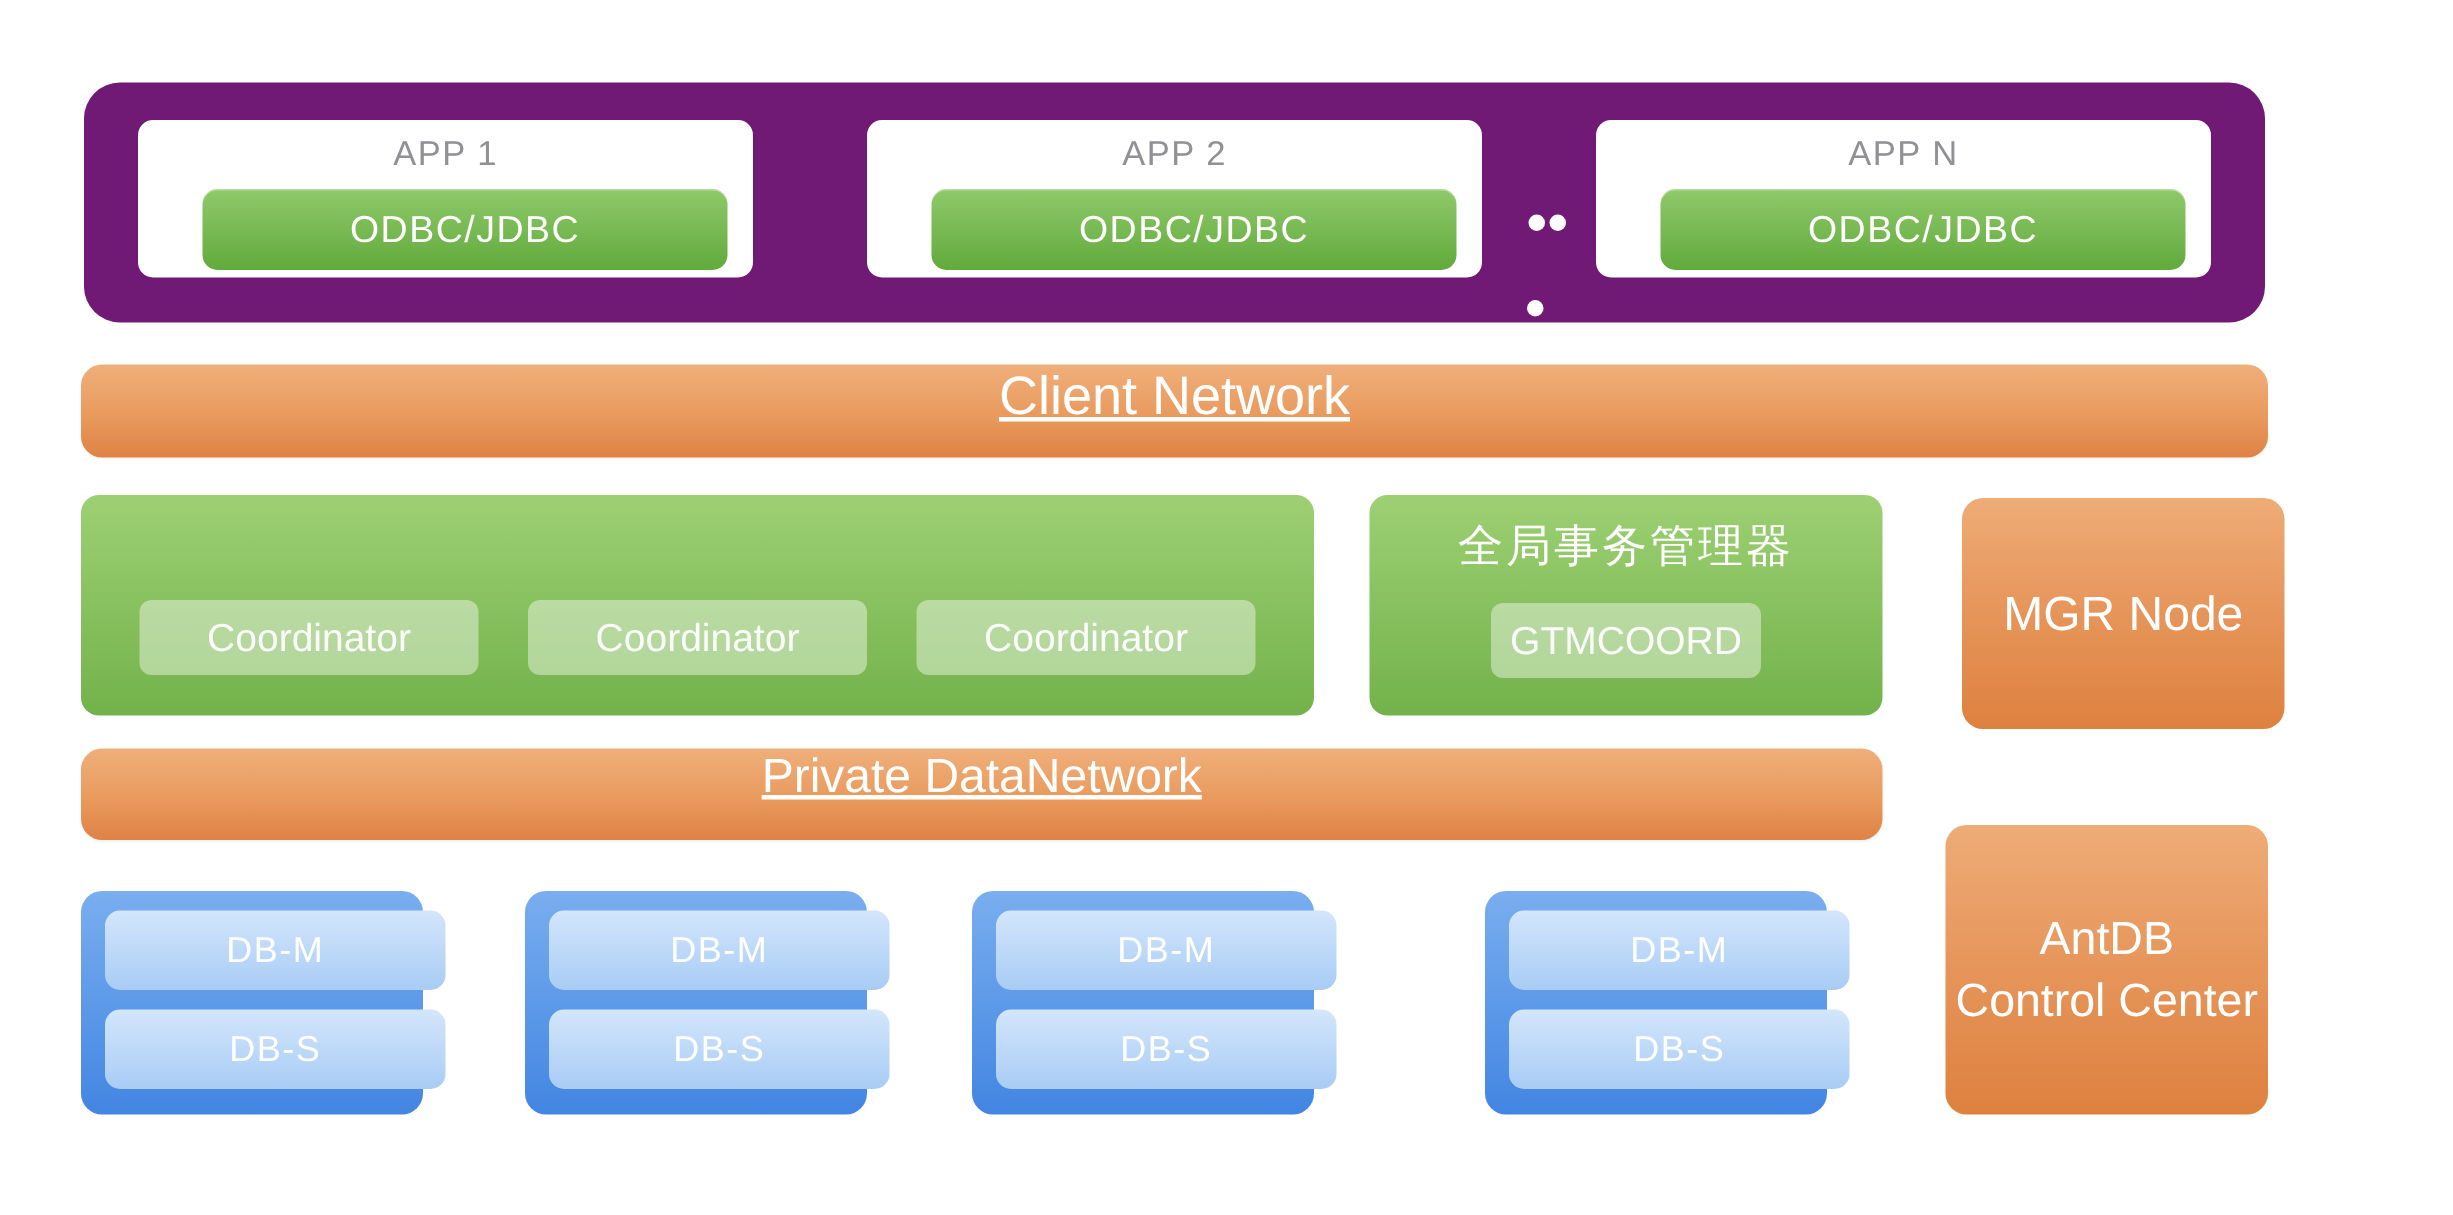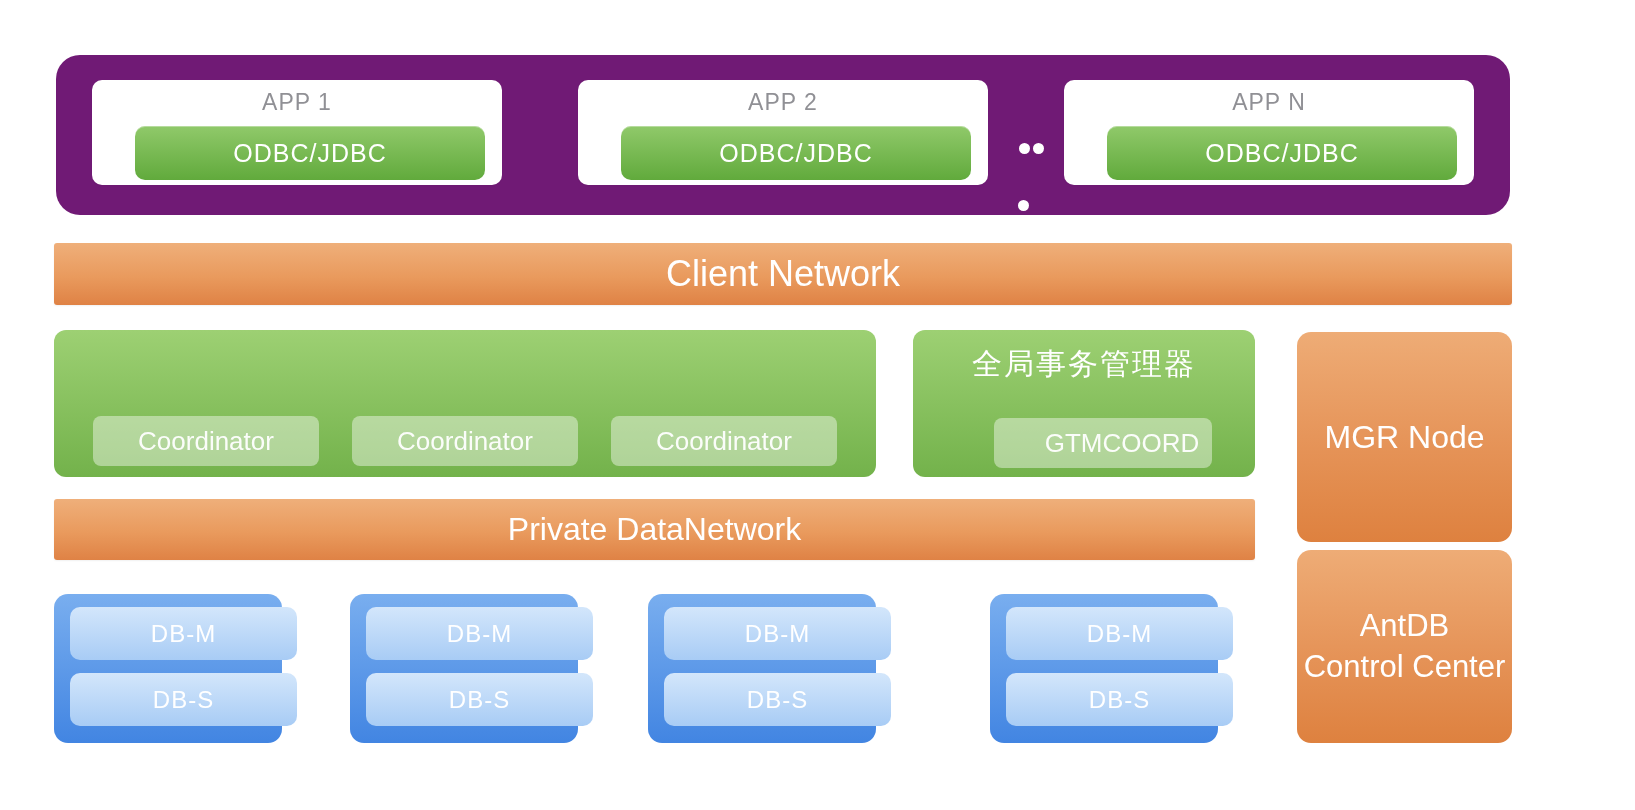--- a/index.html
+++ b/index.html
@@ -37,56 +37,57 @@
   }
   .dot{
     position:absolute;width:11px;height:11px;border-radius:50%;
     background:#ffffff;
   }
   .dot.d1{left:1019px;top:143px}
   .dot.d2{left:1033px;top:143px}
   .dot.d3{left:1018px;top:200px}
   
   .net-bar{
-    position:absolute;border-radius:3px;
+    position:absolute;border-radius:14px;
     background:linear-gradient(180deg,#efaf7a 0%,#e99a5d 55%,#df8245 100%);
-    color:#ffffff;display:flex;align-items:center;justify-content:center;
+    color:#ffffff;display:flex;align-items:flex-start;justify-content:center;
     box-shadow:0 1px 2px rgba(0,0,0,0.06);
+    text-decoration:underline;
   }
   .client-net{left:54px;top:243px;width:1458px;height:62px;font-size:36px;}
   .private-net{left:54px;top:499px;width:1201px;height:61px;font-size:32px;}
   
   .green-box{
     position:absolute;top:330px;height:147px;border-radius:12px;
     background:linear-gradient(180deg,#9dd073 0%,#73b24b 100%);
   }
   .compute-box{left:54px;width:822px;}
   .gtm-box{left:913px;width:342px;}
   .green-title{
     position:absolute;left:0;top:14px;width:100%;text-align:center;
     color:#ffffff;font-size:30px;letter-spacing:2px;
   }
   .green-chip{
     position:absolute;top:70px;height:50px;border-radius:8px;
     background:rgba(255,255,255,0.42);
     color:rgba(255,255,255,0.95);font-size:26px;
-    display:flex;align-items:center;justify-content:center;margin-top:16px;
+    display:flex;align-items:center;justify-content:center;
   }
   .coord0{left:39px;width:226px;}
   .coord1{left:298px;width:226px;}
   .coord2{left:557px;width:226px;}
-  .gtm-chip{left:81px;top:72px;width:180px;padding-left:38px;}
+  .gtm-chip{left:81px;top:72px;width:180px;}
   
   .orange-box{
     position:absolute;left:1297px;width:215px;border-radius:14px;
     background:linear-gradient(180deg,#eeac76 0%,#e6955a 50%,#de813f 100%);
     color:#ffffff;display:flex;align-items:center;justify-content:center;
     text-align:center;
   }
-  .mgr-box{top:332px;height:210px;font-size:32px;}
+  .mgr-box{top:332px;height:154px;font-size:32px;margin-left:11px;}
   .cc-box{top:550px;height:193px;font-size:31px;line-height:1.3;}
   
   .db-group{
     position:absolute;top:594px;width:228px;height:149px;border-radius:14px;
     background:linear-gradient(180deg,#79aeef 0%,#4285e2 100%);
   }
   .db-group.g0{left:54px}
   .db-group.g1{left:350px}
   .db-group.g2{left:648px}
   .db-group.g3{left:990px}

